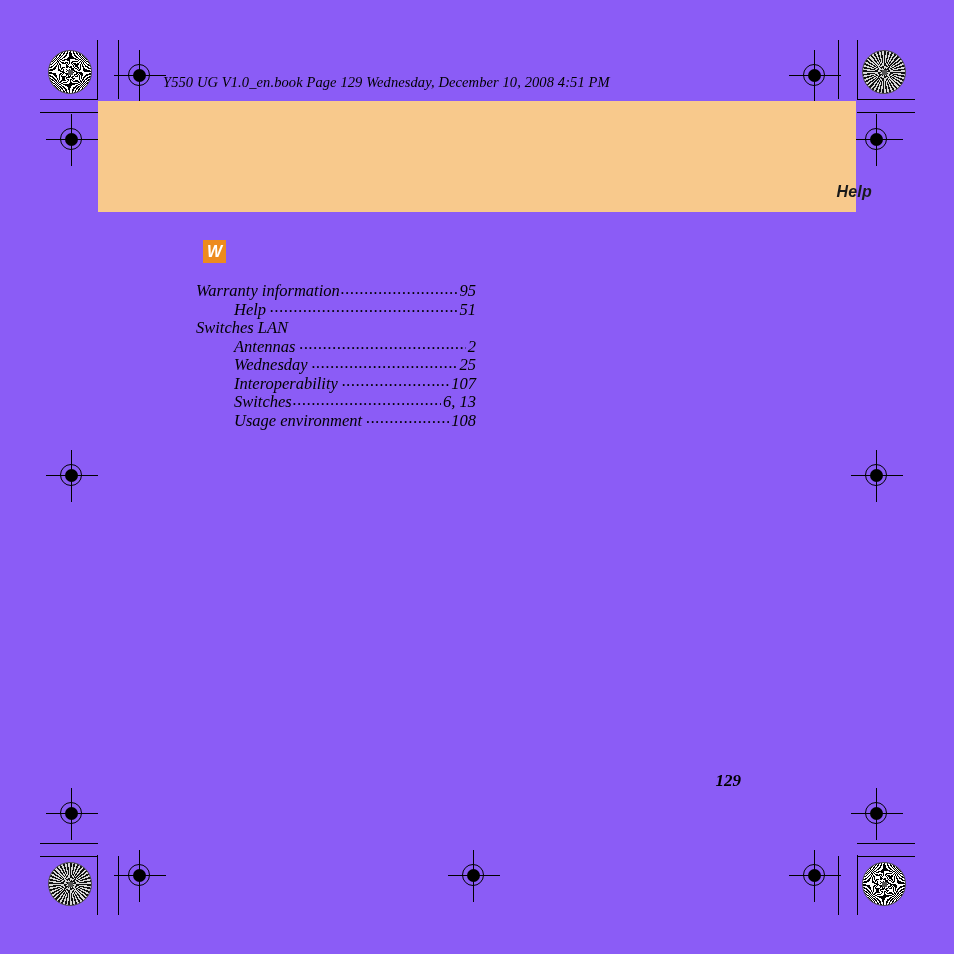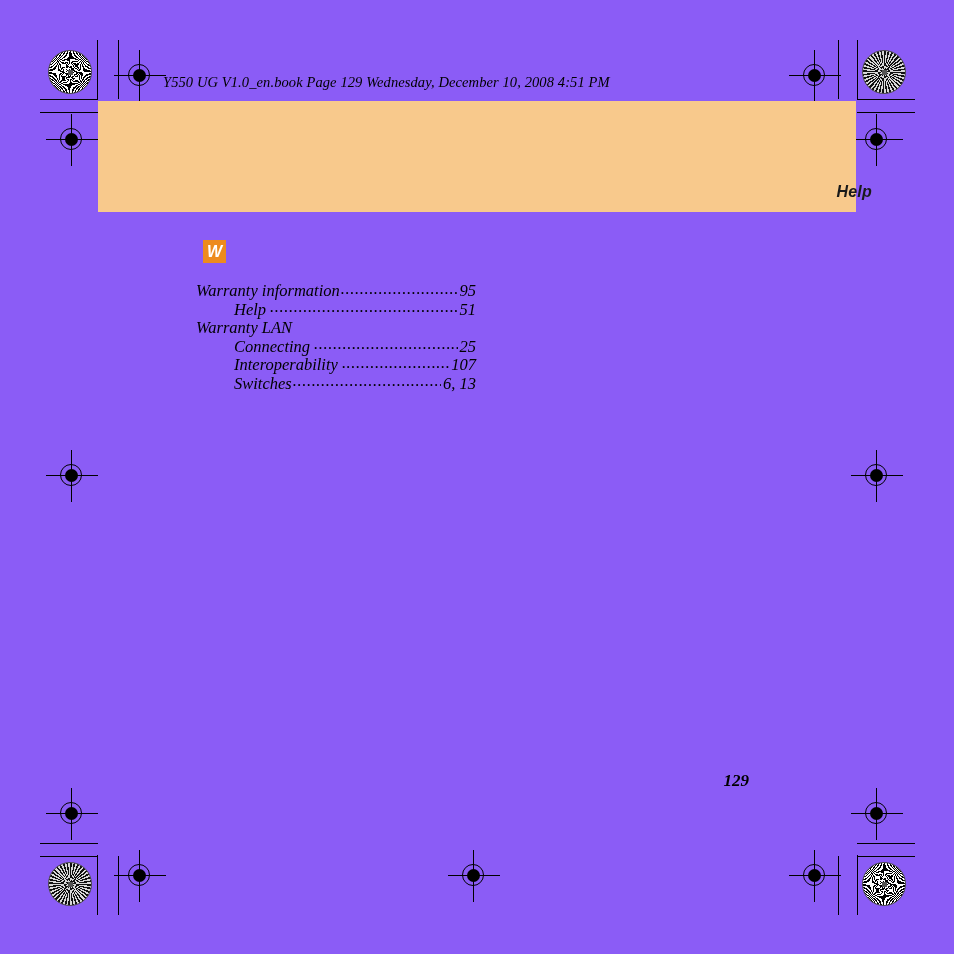--- a/index.html
+++ b/index.html
@@ -204,21 +204,21 @@
   .idx-leader.gap::before { left: 3px; }
   .idx-page {
     flex: 0 0 auto;
     text-align: left;
     padding-left: 1px;
   }
 
   
   #folio {
     position: absolute;
-    right: 205px;
+    right: 213px;
     top: 771px;
     font-family: "Liberation Serif", serif;
     font-size: 17px;
     font-weight: bold;
     color: #000;
   }
 </style>
 </head>
 <body>
 
@@ -330,35 +330,45 @@
           <span class="idx-label">Warranty information</span>
           <span class="idx-leader"></span>
           <span class="idx-page">95</span>
         </div>
         <div class="idx-entry level-2">
           <span class="idx-label">Help</span>
           <span class="idx-leader gap"></span>
           <span class="idx-page">51</span>
         </div>
         <div class="idx-entry level-1 no-page">
-          <span class="idx-label">Warranty LAN</span>
-        </div>
-        <div class="idx-entry level-2">
-          <span class="idx-label">Connecting</span>
+          <span class="idx-label">Switches LAN</span>
+        </div>
+        <div class="idx-entry level-2">
+          <span class="idx-label">Antennas</span>
+          <span class="idx-leader gap"></span>
+          <span class="idx-page">2</span>
+        </div>
+        <div class="idx-entry level-2">
+          <span class="idx-label">Wednesday</span>
           <span class="idx-leader gap"></span>
           <span class="idx-page">25</span>
         </div>
         <div class="idx-entry level-2">
           <span class="idx-label">Interoperability</span>
           <span class="idx-leader gap"></span>
           <span class="idx-page">107</span>
         </div>
         <div class="idx-entry level-2">
           <span class="idx-label">Switches</span>
           <span class="idx-leader"></span>
           <span class="idx-page">6, 13</span>
         </div>
+        <div class="idx-entry level-2">
+          <span class="idx-label">Usage environment</span>
+          <span class="idx-leader gap"></span>
+          <span class="idx-page">108</span>
+        </div>
       </div>
   </div>
 
   <div id="folio">129</div>
 
 </div>
 
 </body></html>

